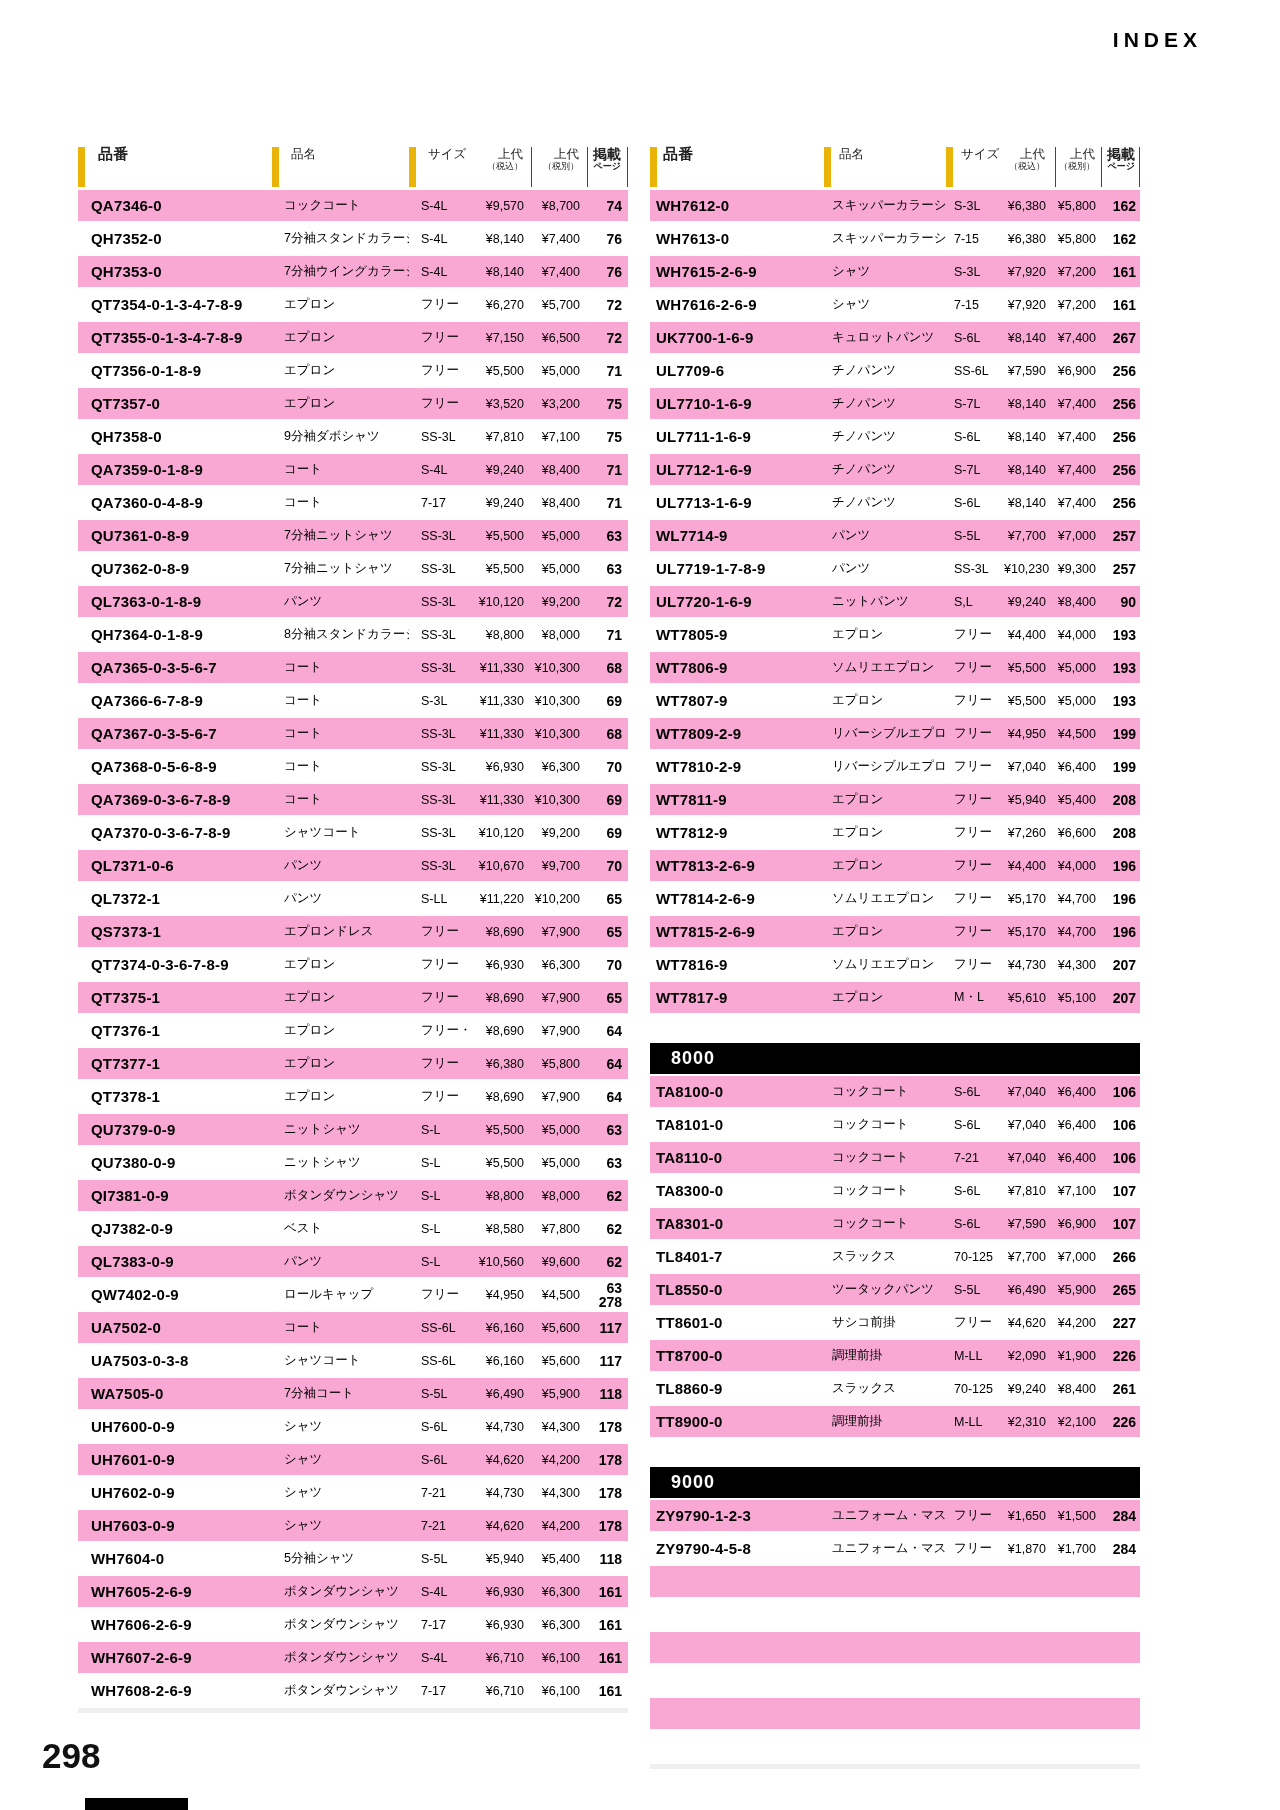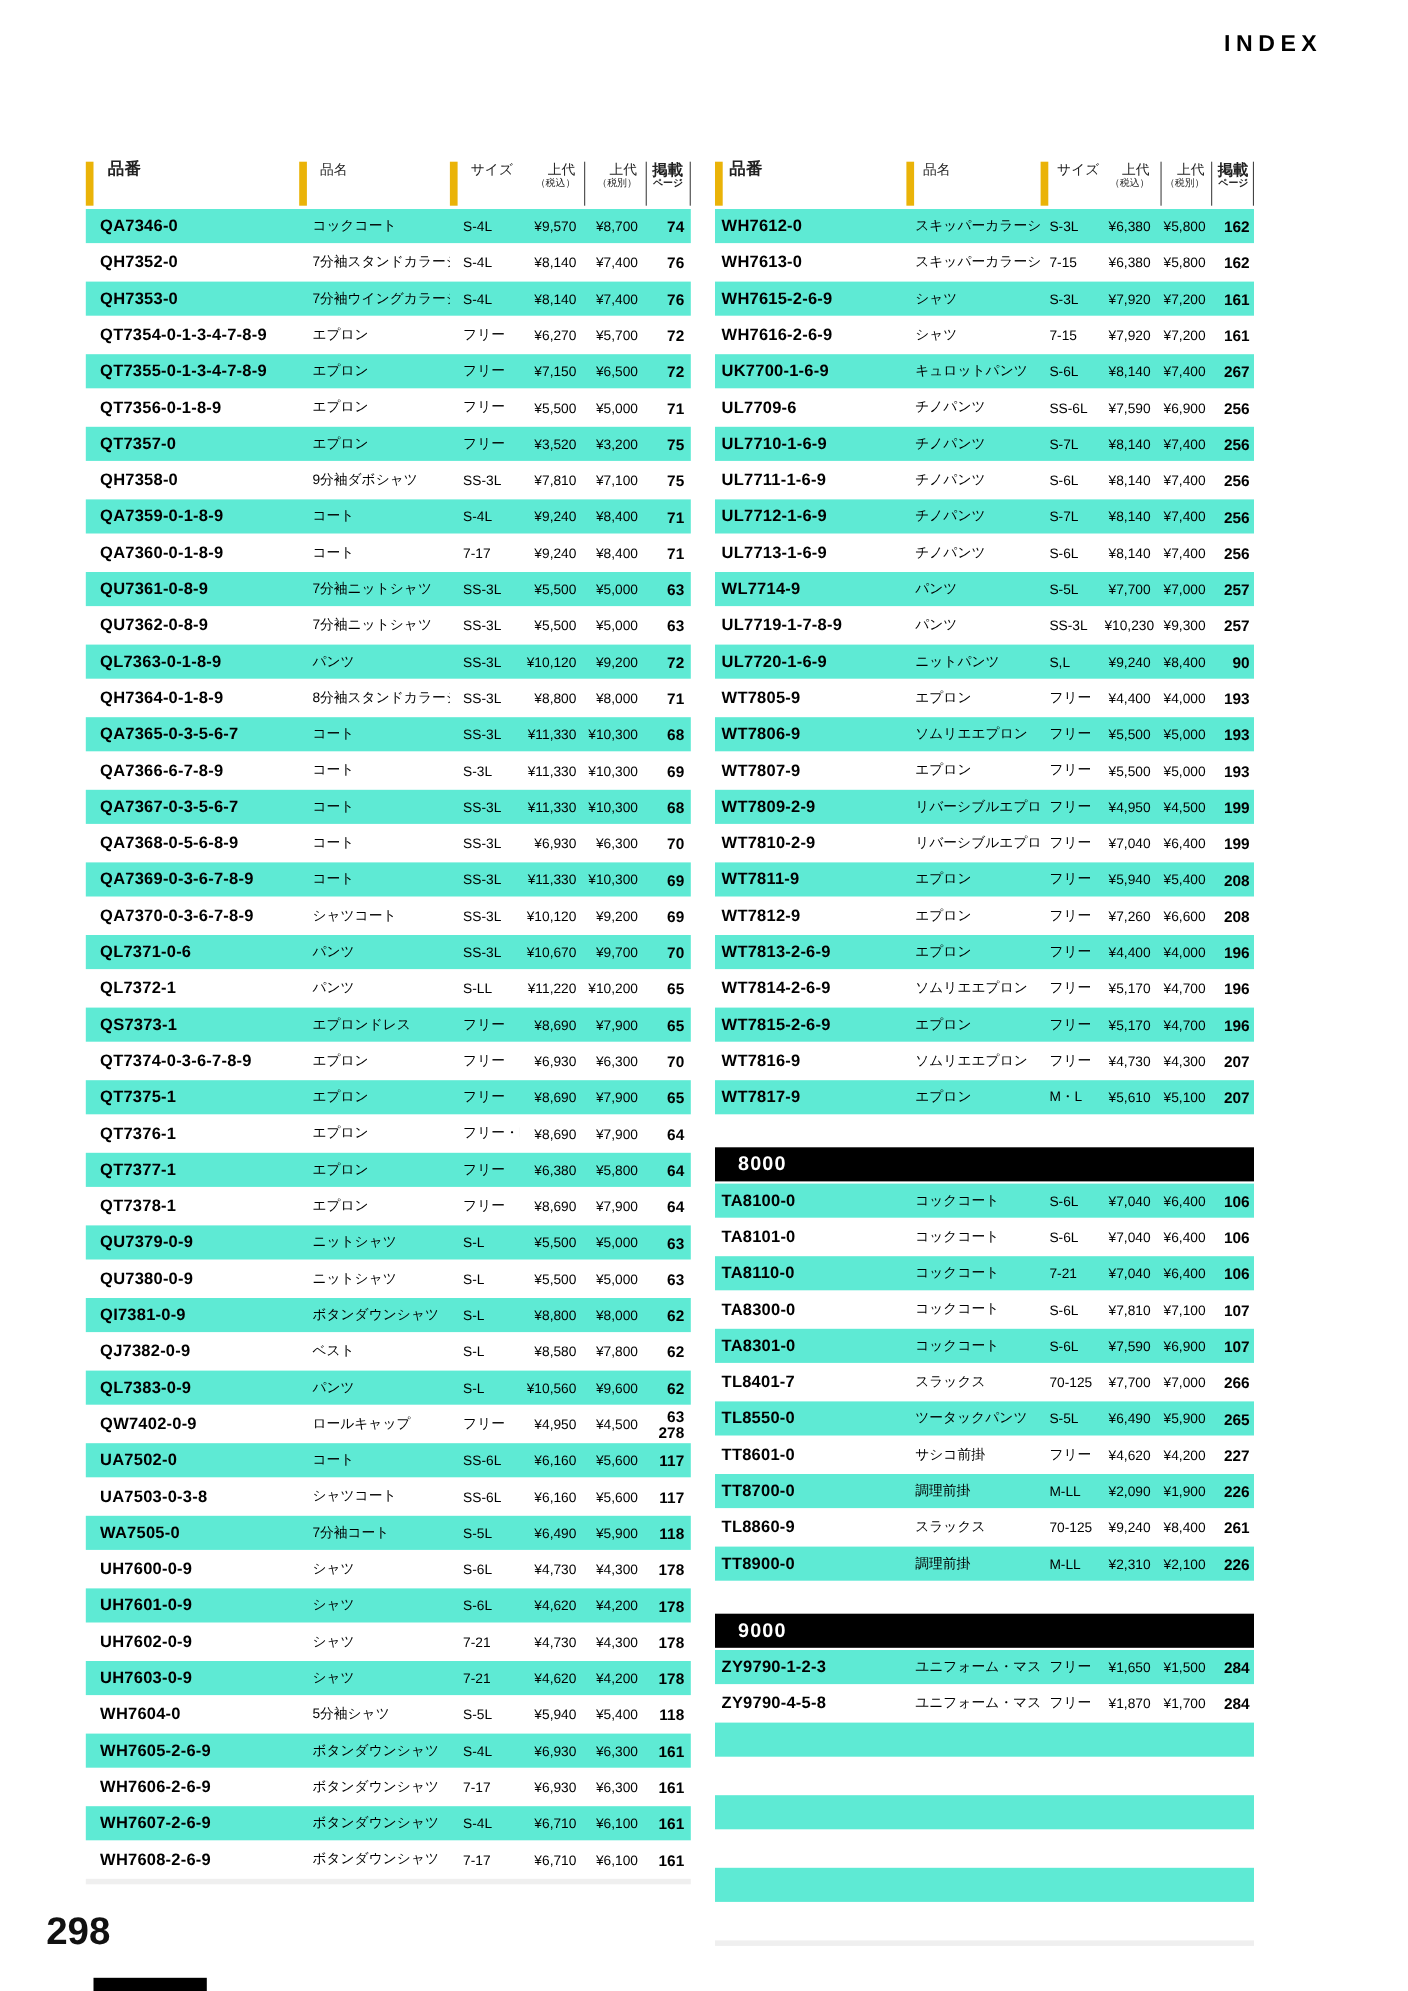--- a/index.html
+++ b/index.html
@@ -16,21 +16,21 @@
   .t-left{left:78px;width:550px;}
   .t-right{left:650px;width:490px;}
 
   .thead{display:flex;height:40px;margin-bottom:3px;font-size:10px;color:#222;}
   .th{box-sizing:border-box;padding-top:1px;line-height:12px;}
   .th-left{border-left:7px solid #eab308;padding-left:7px;text-align:left;}
   .th-right{border-right:1px solid #444;padding-right:5px;text-align:right;}
   .th .sub{font-size:9px;}
 
   .row{display:flex;height:31px;margin-bottom:2px;align-items:center;}
-  .row.gray{background:#5eead4;}
+  .row.gray{background:#f9a8d4;}
   .row.section{background:#000;color:#fff;margin-top:30px;}
   .row.section span{padding-left:21px;font-size:18px;font-weight:bold;letter-spacing:1px;}
   .sliver{height:5px;background:#efefef;}
 
   .cell{box-sizing:border-box;white-space:nowrap;overflow:hidden;}
   .c-no{font-size:15px;font-weight:bold;letter-spacing:0.2px;}
   .c-name{font-size:12.5px;}
   .c-size{font-size:12.5px;}
   .c-incl,.c-excl{font-size:12.5px;text-align:right;}
   .c-page{font-size:14px;font-weight:bold;text-align:right;}
@@ -173,21 +173,21 @@
       <div class="cell c-no">QA7359-0-1-8-9</div>
       <div class="cell c-name">コート</div>
       <div class="cell c-size">S-4L</div>
       <div class="cell c-incl">¥9,240</div>
       <div class="cell c-excl">¥8,400</div>
       <div class="cell c-page">
         <div class="pg">71</div>
       </div>
     </div>
     <div class="row">
-      <div class="cell c-no">QA7360-0-1-8-9</div>
+      <div class="cell c-no">QA7360-0-4-8-9</div>
       <div class="cell c-name">コート</div>
       <div class="cell c-size">7-17</div>
       <div class="cell c-incl">¥9,240</div>
       <div class="cell c-excl">¥8,400</div>
       <div class="cell c-page">
         <div class="pg">71</div>
       </div>
     </div>
     <div class="row gray">
       <div class="cell c-no">QU7361-0-8-9</div>

